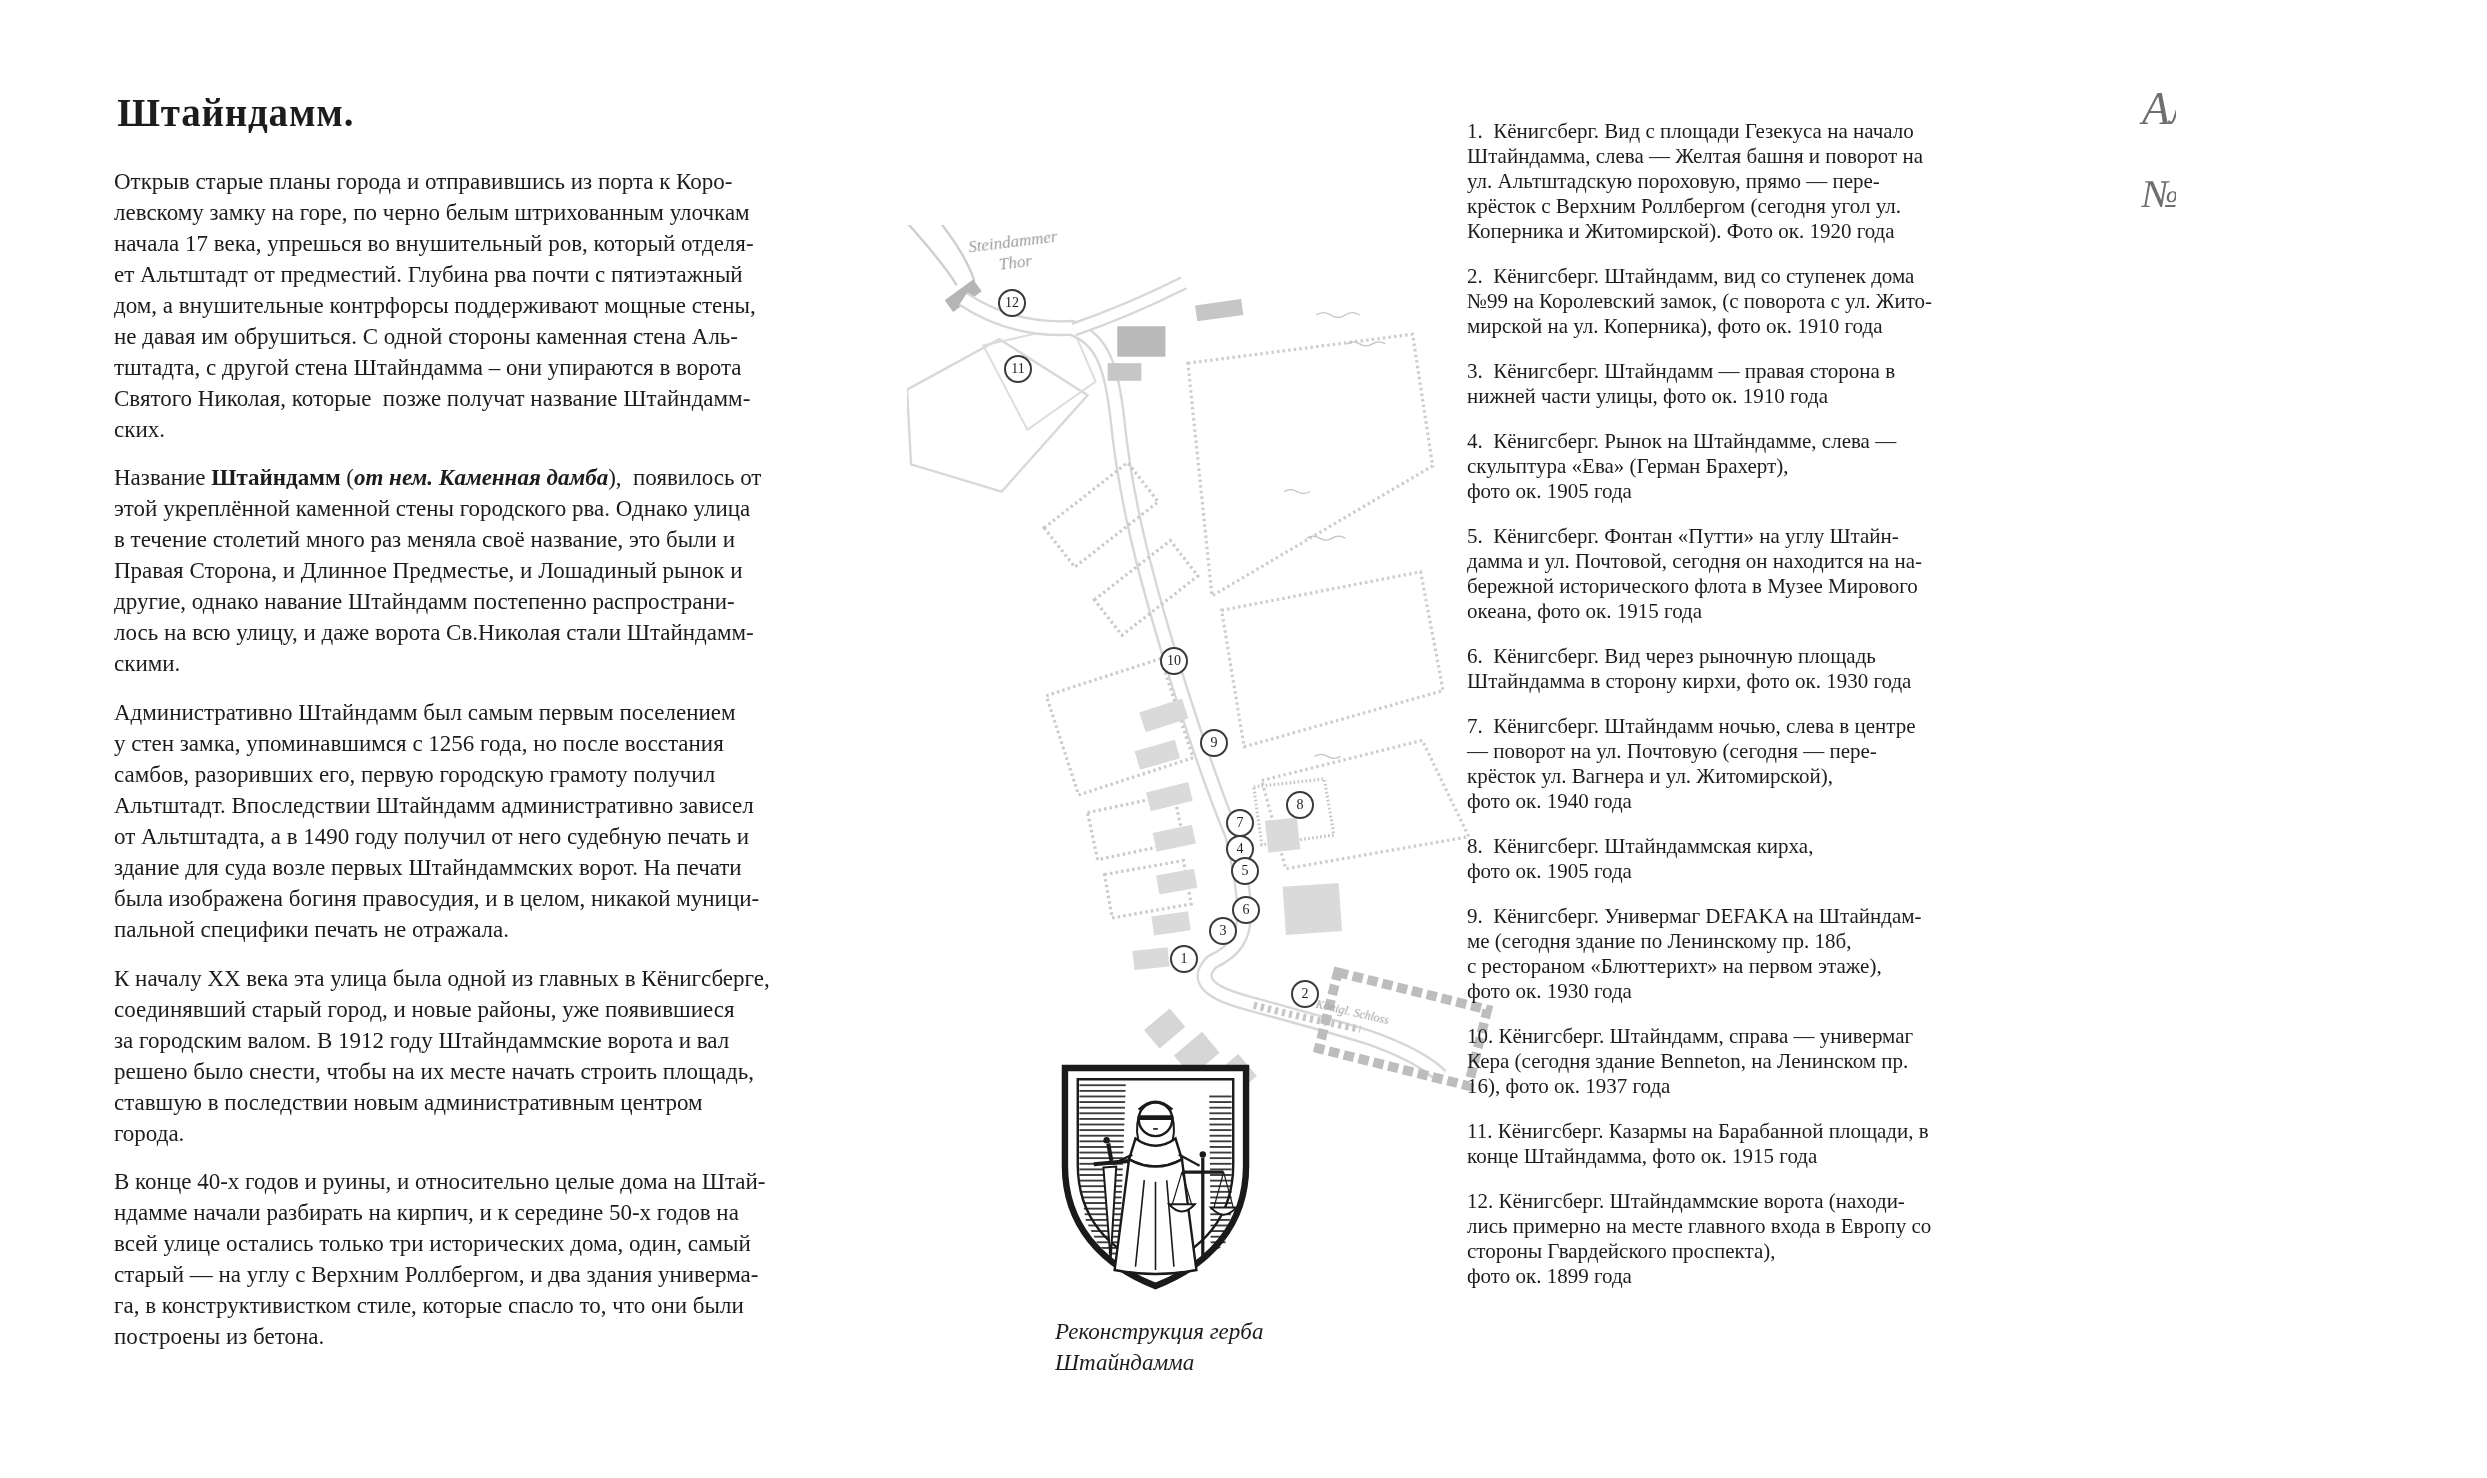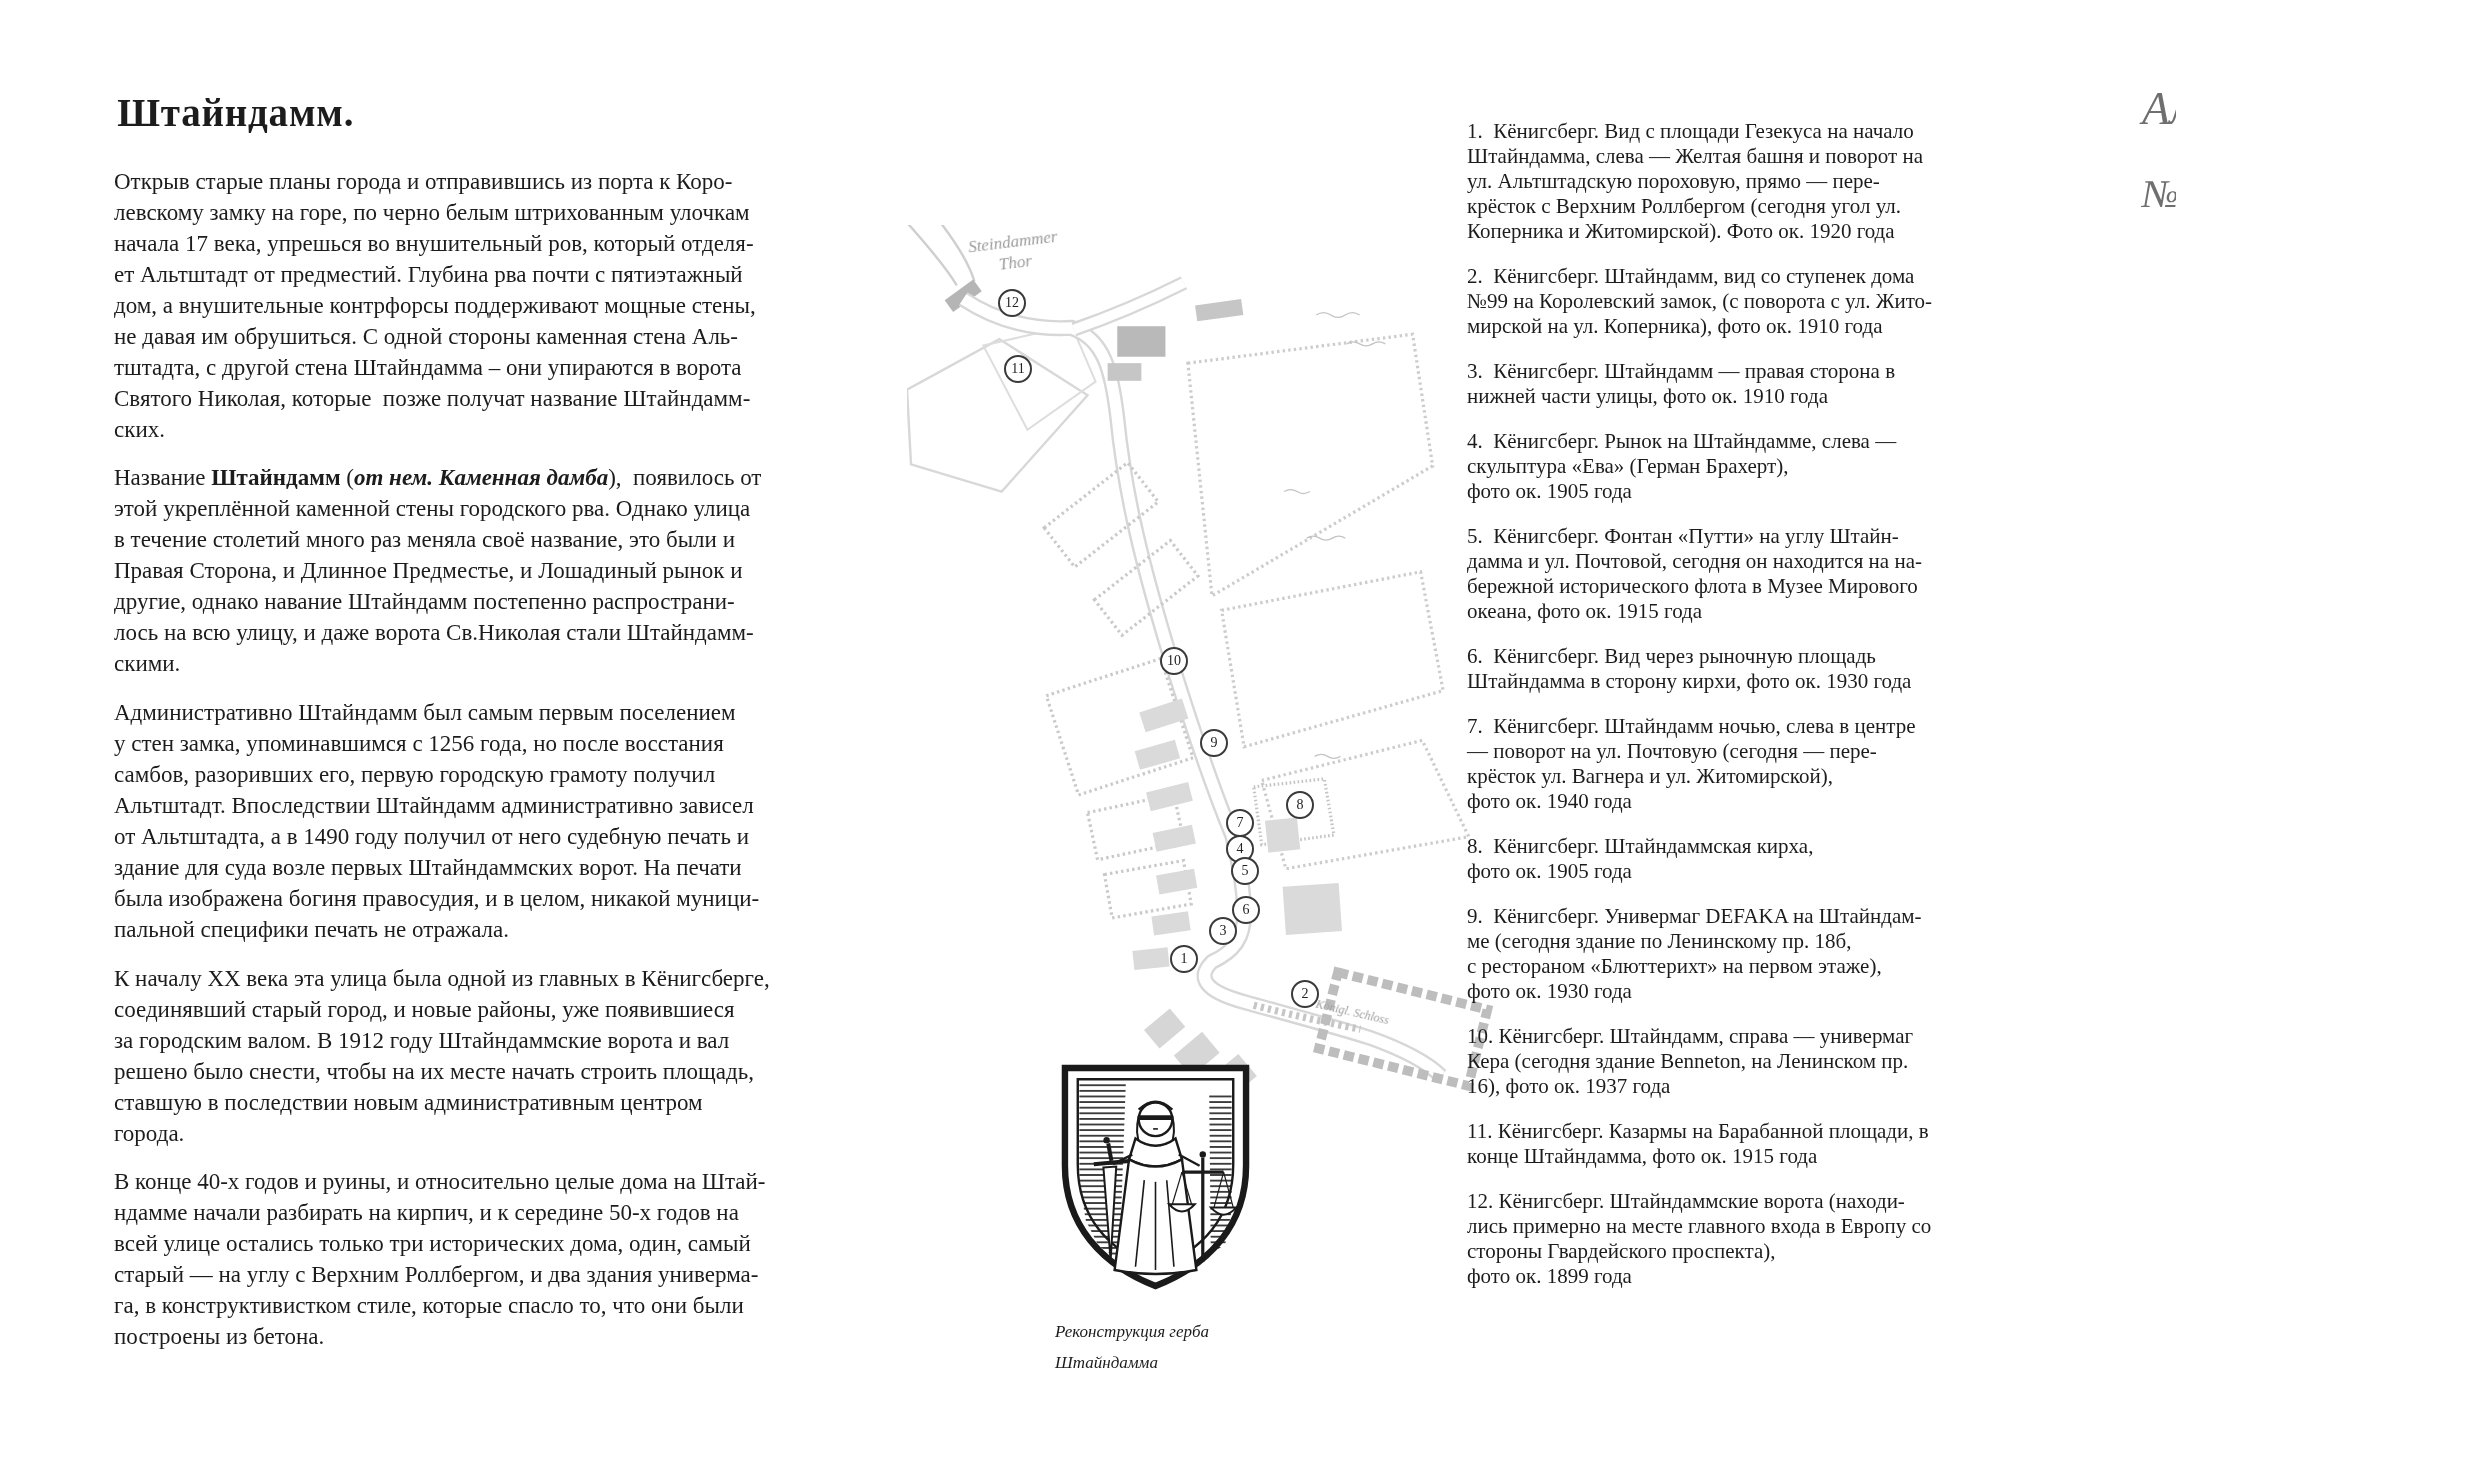--- a/index.html
+++ b/index.html
@@ -26,21 +26,21 @@
   .map-label-castle{position:absolute;left:408px;top:780px;font-style:italic;font-size:12px;
     color:#a0a0a0;transform:rotate(13deg);filter:blur(0.3px);white-space:pre;}
   .marker{position:absolute;width:28px;height:28px;transform:translate(-50%,-50%);
     border:2.4px solid #3a3a3a;border-radius:50%;background:#fff;box-sizing:border-box;
     display:flex;align-items:center;justify-content:center;
     font-size:14px;color:#222;font-family:"Liberation Serif",serif;}
 
   
   .crest{position:absolute;left:1052px;top:1060px;width:207px;height:234px;}
   .crest-caption{position:absolute;left:1055px;top:1317px;font-style:italic;
-    font-size:17px;line-height:30.5px;white-space:pre;color:#1c1c1c;}
+    font-size:23px;line-height:30.5px;white-space:pre;color:#1c1c1c;}
 
   
   .album{position:absolute;left:2142px;top:88px;}
   .album-label{font-style:italic;font-size:46px;color:#6f6f6f;line-height:42px;}
   .album-row{display:flex;align-items:baseline;}
   .album-no{font-style:italic;font-size:39px;color:#6f6f6f;}
   .album-num{font-weight:bold;font-size:111px;line-height:80px;color:#0369a1;margin-left:8px;letter-spacing:-1.6px;}
 </style>
 </head>
 <body>

